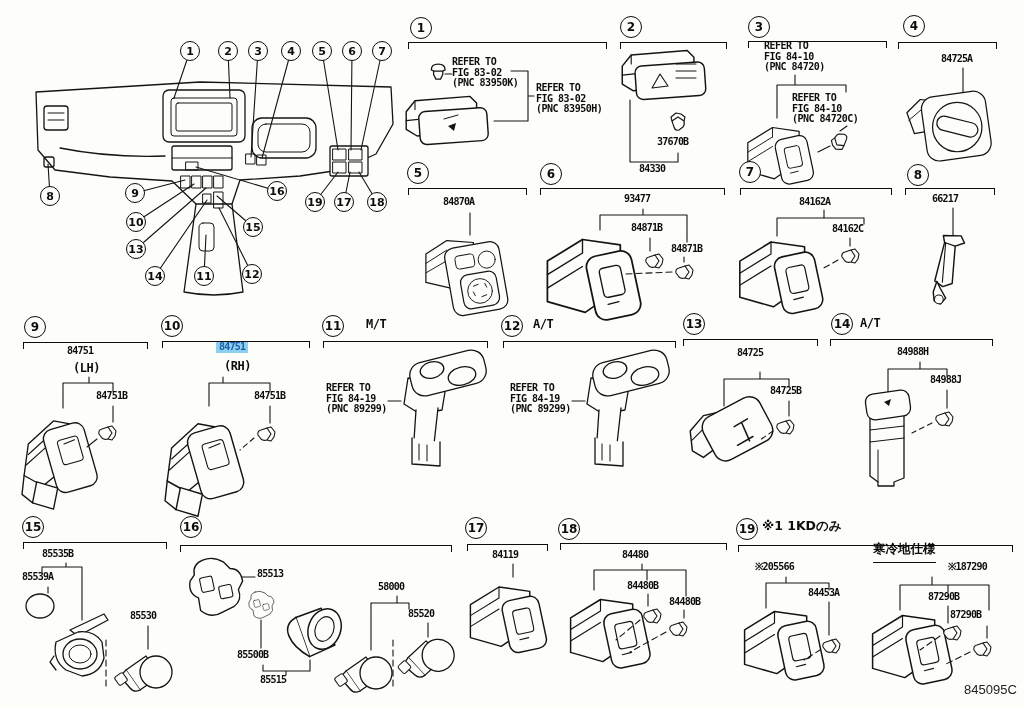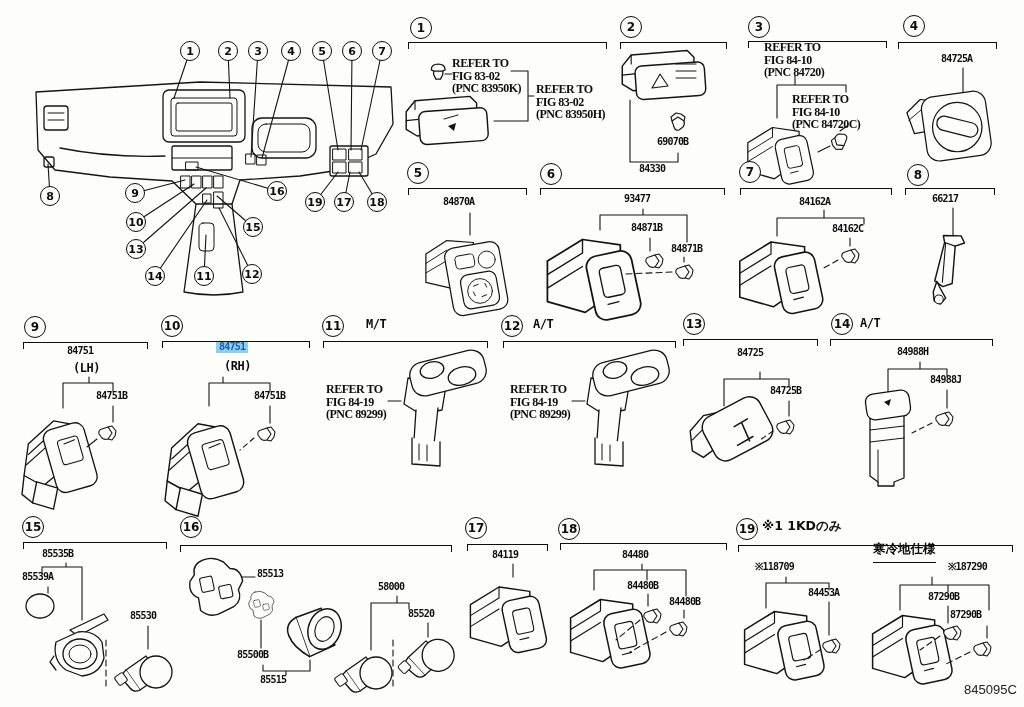--- a/index.html
+++ b/index.html
@@ -2,21 +2,21 @@
 <html><head>
 <meta charset="utf-8">
 <title>Switch Parts Diagram</title>
 <style>
   html,body{margin:0;padding:0;background:#e8e8e4;}
   #canvas{position:relative;width:1024px;height:707px;background:#fdfdfa;overflow:hidden;
           font-family:"DejaVu Sans Mono", monospace;}
   svg.art{position:absolute;left:0;top:0;}
   .lbl{position:absolute;font-weight:bold;font-size:10px;letter-spacing:-0.8px;color:#0d0d0d;
        white-space:pre-line;line-height:1.08;}
-  .lbl.sm{font-size:12px;letter-spacing:-0.5px;line-height:1.05;font-family:Liberation Serif, serif;}
+  .lbl.sm{font-size:10px;letter-spacing:-0.5px;line-height:1.05;}
   .lbl.md{font-size:12px;letter-spacing:-0.5px;}
   .lbl.jp{font-family:"DejaVu Sans",sans-serif;font-size:12.5px;letter-spacing:0;}
   .lbl.jp.ul{border-bottom:1.6px solid #0d0d0d;padding-bottom:6px;}
   .lbl.footer{font-weight:normal;font-size:13px;letter-spacing:0;color:#222;
               font-family:"Liberation Sans",sans-serif;}
   .circ{position:absolute;width:20px;height:20px;border:1.6px solid #0d0d0d;border-radius:50%;
         background:#fdfdfa;display:flex;align-items:center;justify-content:center;
         font:bold 11px "DejaVu Sans",sans-serif;color:#0d0d0d;box-sizing:border-box;}
   .circ.sec{width:22px;height:22px;font-size:12px;}
   .bracket{position:absolute;height:7px;border-top:1.7px solid #0d0d0d;border-left:1.7px solid #0d0d0d;
@@ -380,21 +380,21 @@
 <div class="circ sec" style="left:465px;top:517px">17</div>
 <div class="circ sec" style="left:558px;top:518px">18</div>
 <div class="circ sec" style="left:736px;top:518px">19</div>
 
 <div class="lbl sm" style="left:452px;top:57px">REFER TO
 FIG 83-02
 (PNC 83950K)</div>
 <div class="lbl sm" style="left:536px;top:83px">REFER TO
 FIG 83-02
 (PNC 83950H)</div>
-<div class="lbl" style="left:657px;top:137px">69070B</div>
+<div class="lbl" style="left:657px;top:137px">37670B</div>
 <div class="lbl" style="left:639px;top:164px">84330</div>
 <div class="lbl sm" style="left:764px;top:41px">REFER TO
 FIG 84-10
 (PNC 84720)</div>
 <div class="lbl sm" style="left:792px;top:93px">REFER TO
 FIG 84-10
 (PNC 84720C)</div>
 <div class="lbl" style="left:941px;top:54px">84725A</div>
 <div class="lbl" style="left:443px;top:197px">84870A</div>
 <div class="lbl" style="left:624px;top:194px">93477</div>
@@ -429,20 +429,20 @@
 <div class="lbl" style="left:237px;top:650px">85500B</div>
 <div class="lbl" style="left:260px;top:675px">85515</div>
 <div class="lbl" style="left:378px;top:582px">58000</div>
 <div class="lbl" style="left:408px;top:609px">85520</div>
 <div class="lbl" style="left:492px;top:550px">84119</div>
 <div class="lbl" style="left:622px;top:550px">84480</div>
 <div class="lbl" style="left:627px;top:581px">84480B</div>
 <div class="lbl" style="left:669px;top:597px">84480B</div>
 <div class="lbl jp" style="left:762px;top:519px">※1 1KDのみ</div>
 <div class="lbl jp ul" style="left:873px;top:542px">寒冷地仕様</div>
-<div class="lbl" style="left:755px;top:562px">※118709</div>
+<div class="lbl" style="left:755px;top:562px">※205566</div>
 <div class="lbl" style="left:808px;top:588px">84453A</div>
 <div class="lbl" style="left:948px;top:562px">※187290</div>
 <div class="lbl" style="left:928px;top:592px">87290B</div>
 <div class="lbl" style="left:950px;top:610px">87290B</div>
 <div class="lbl footer" style="left:964px;top:683px">845095C</div>
 
 </div>
 
 </body></html>

